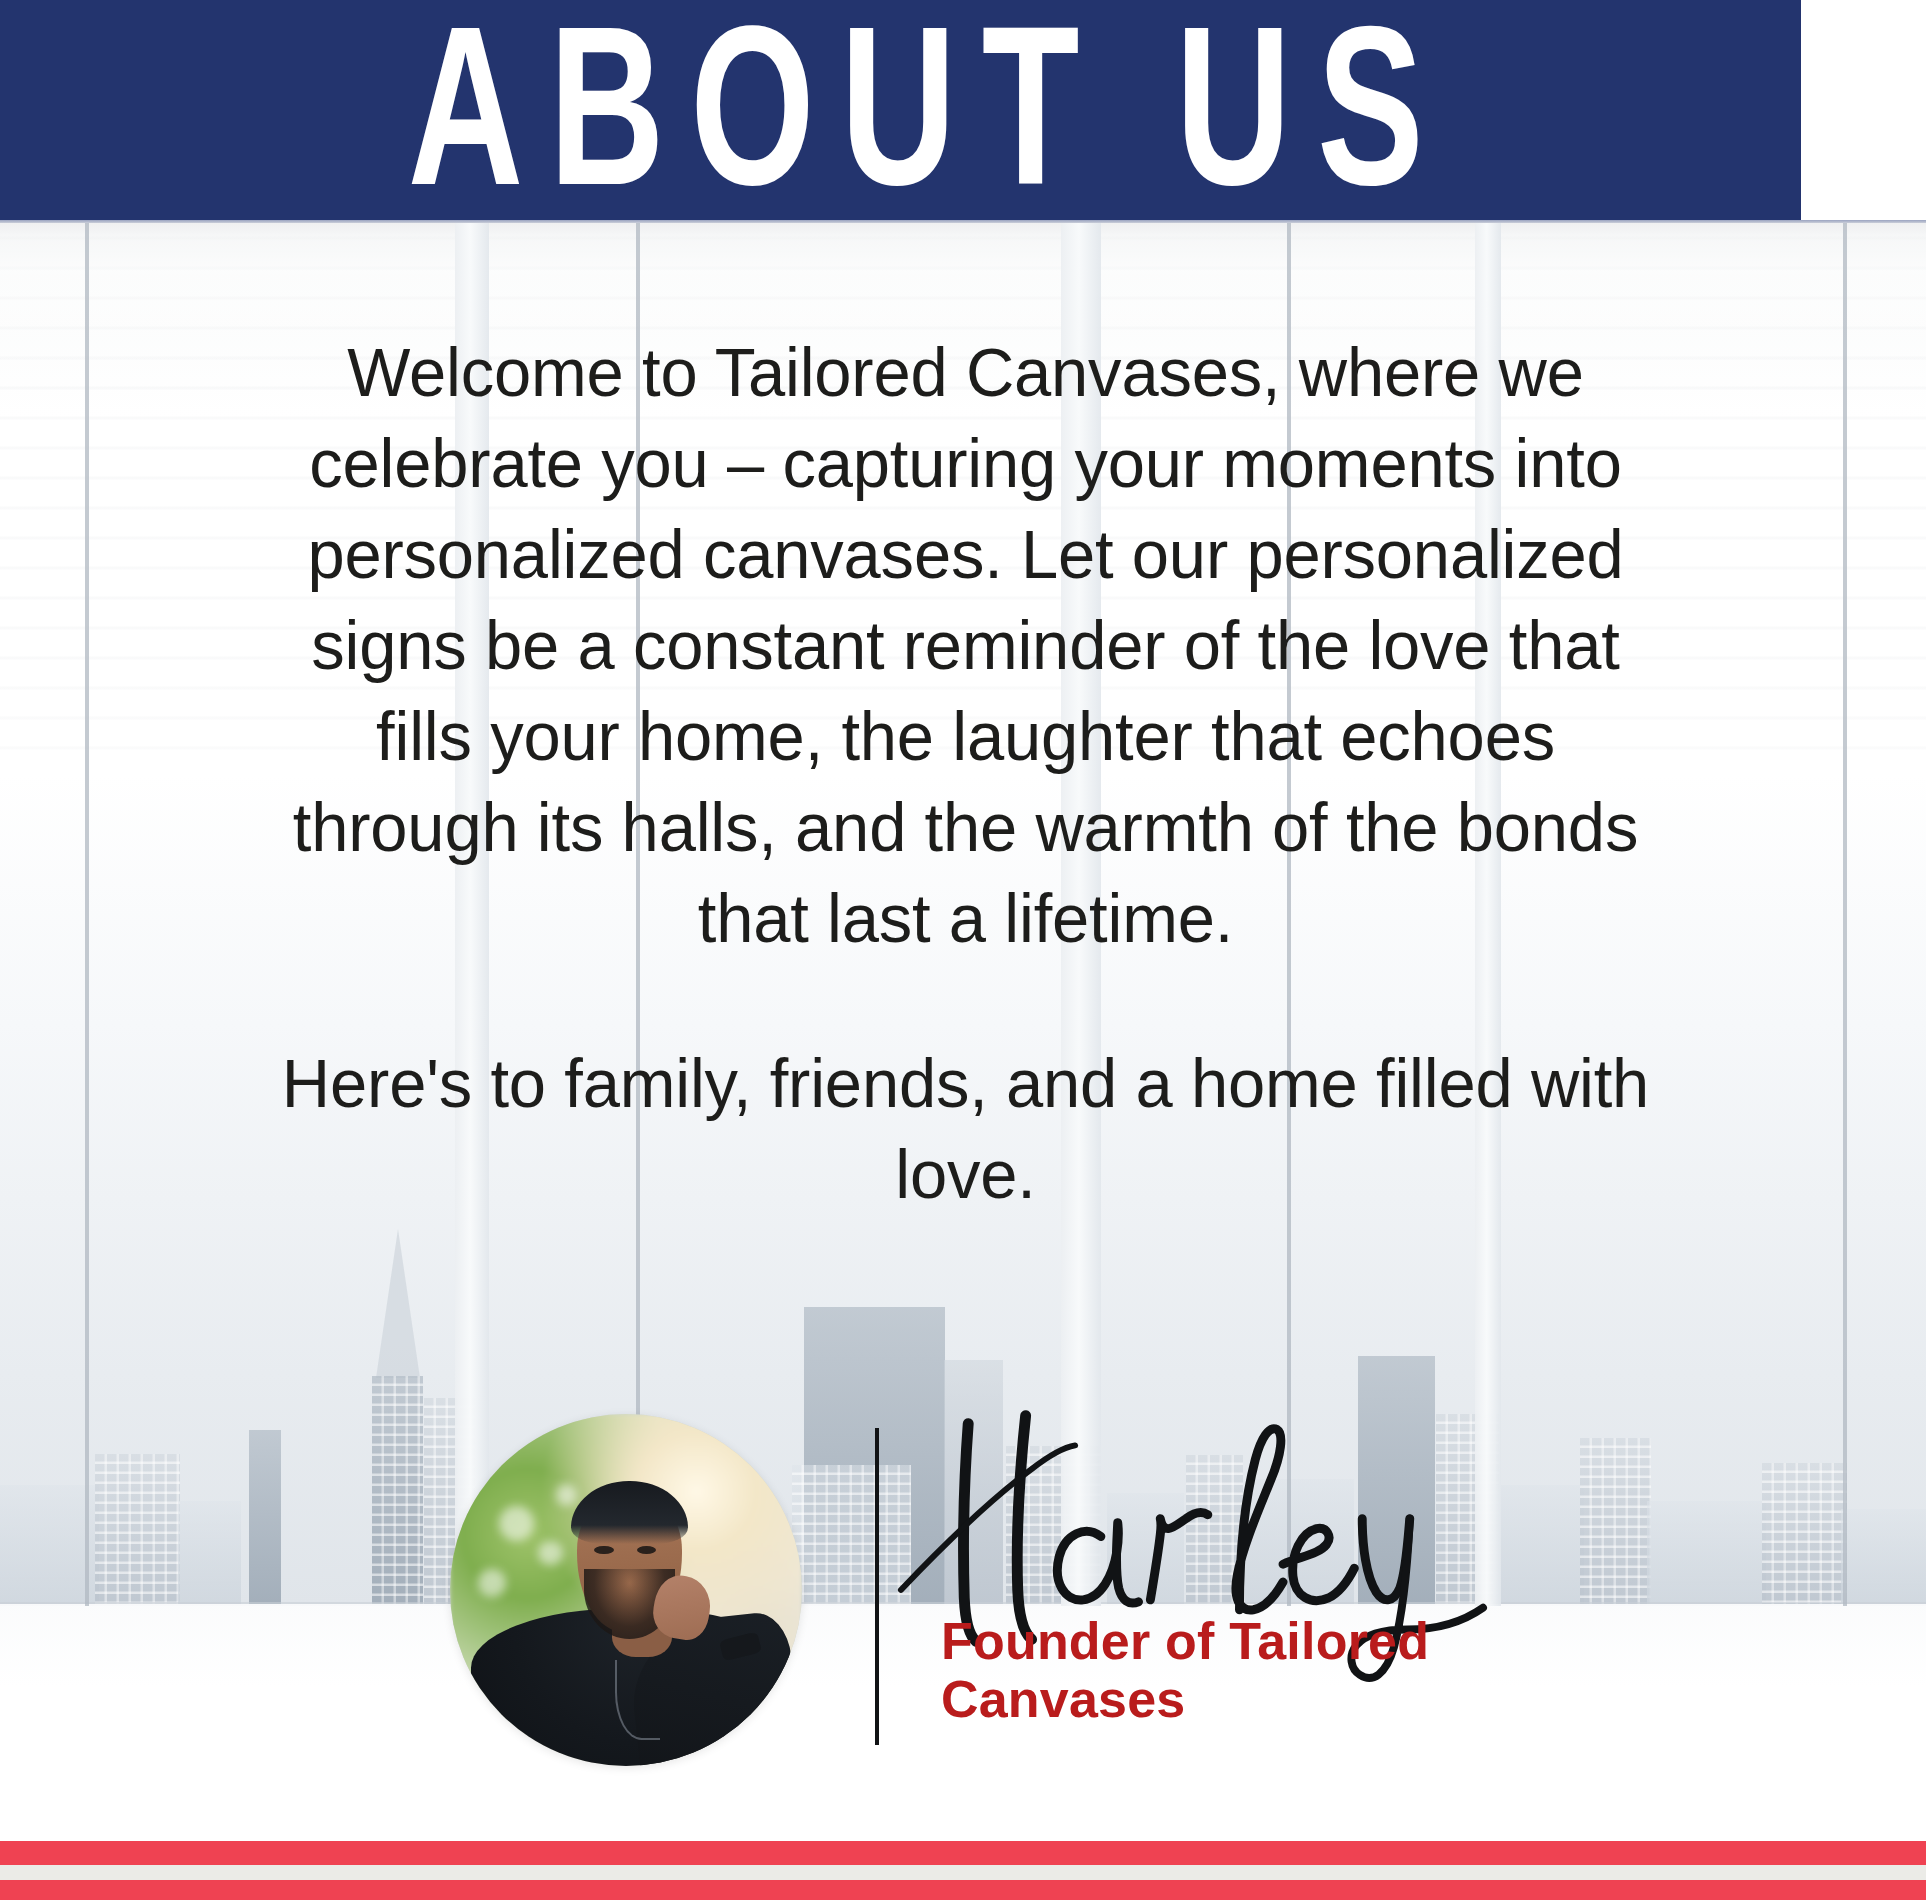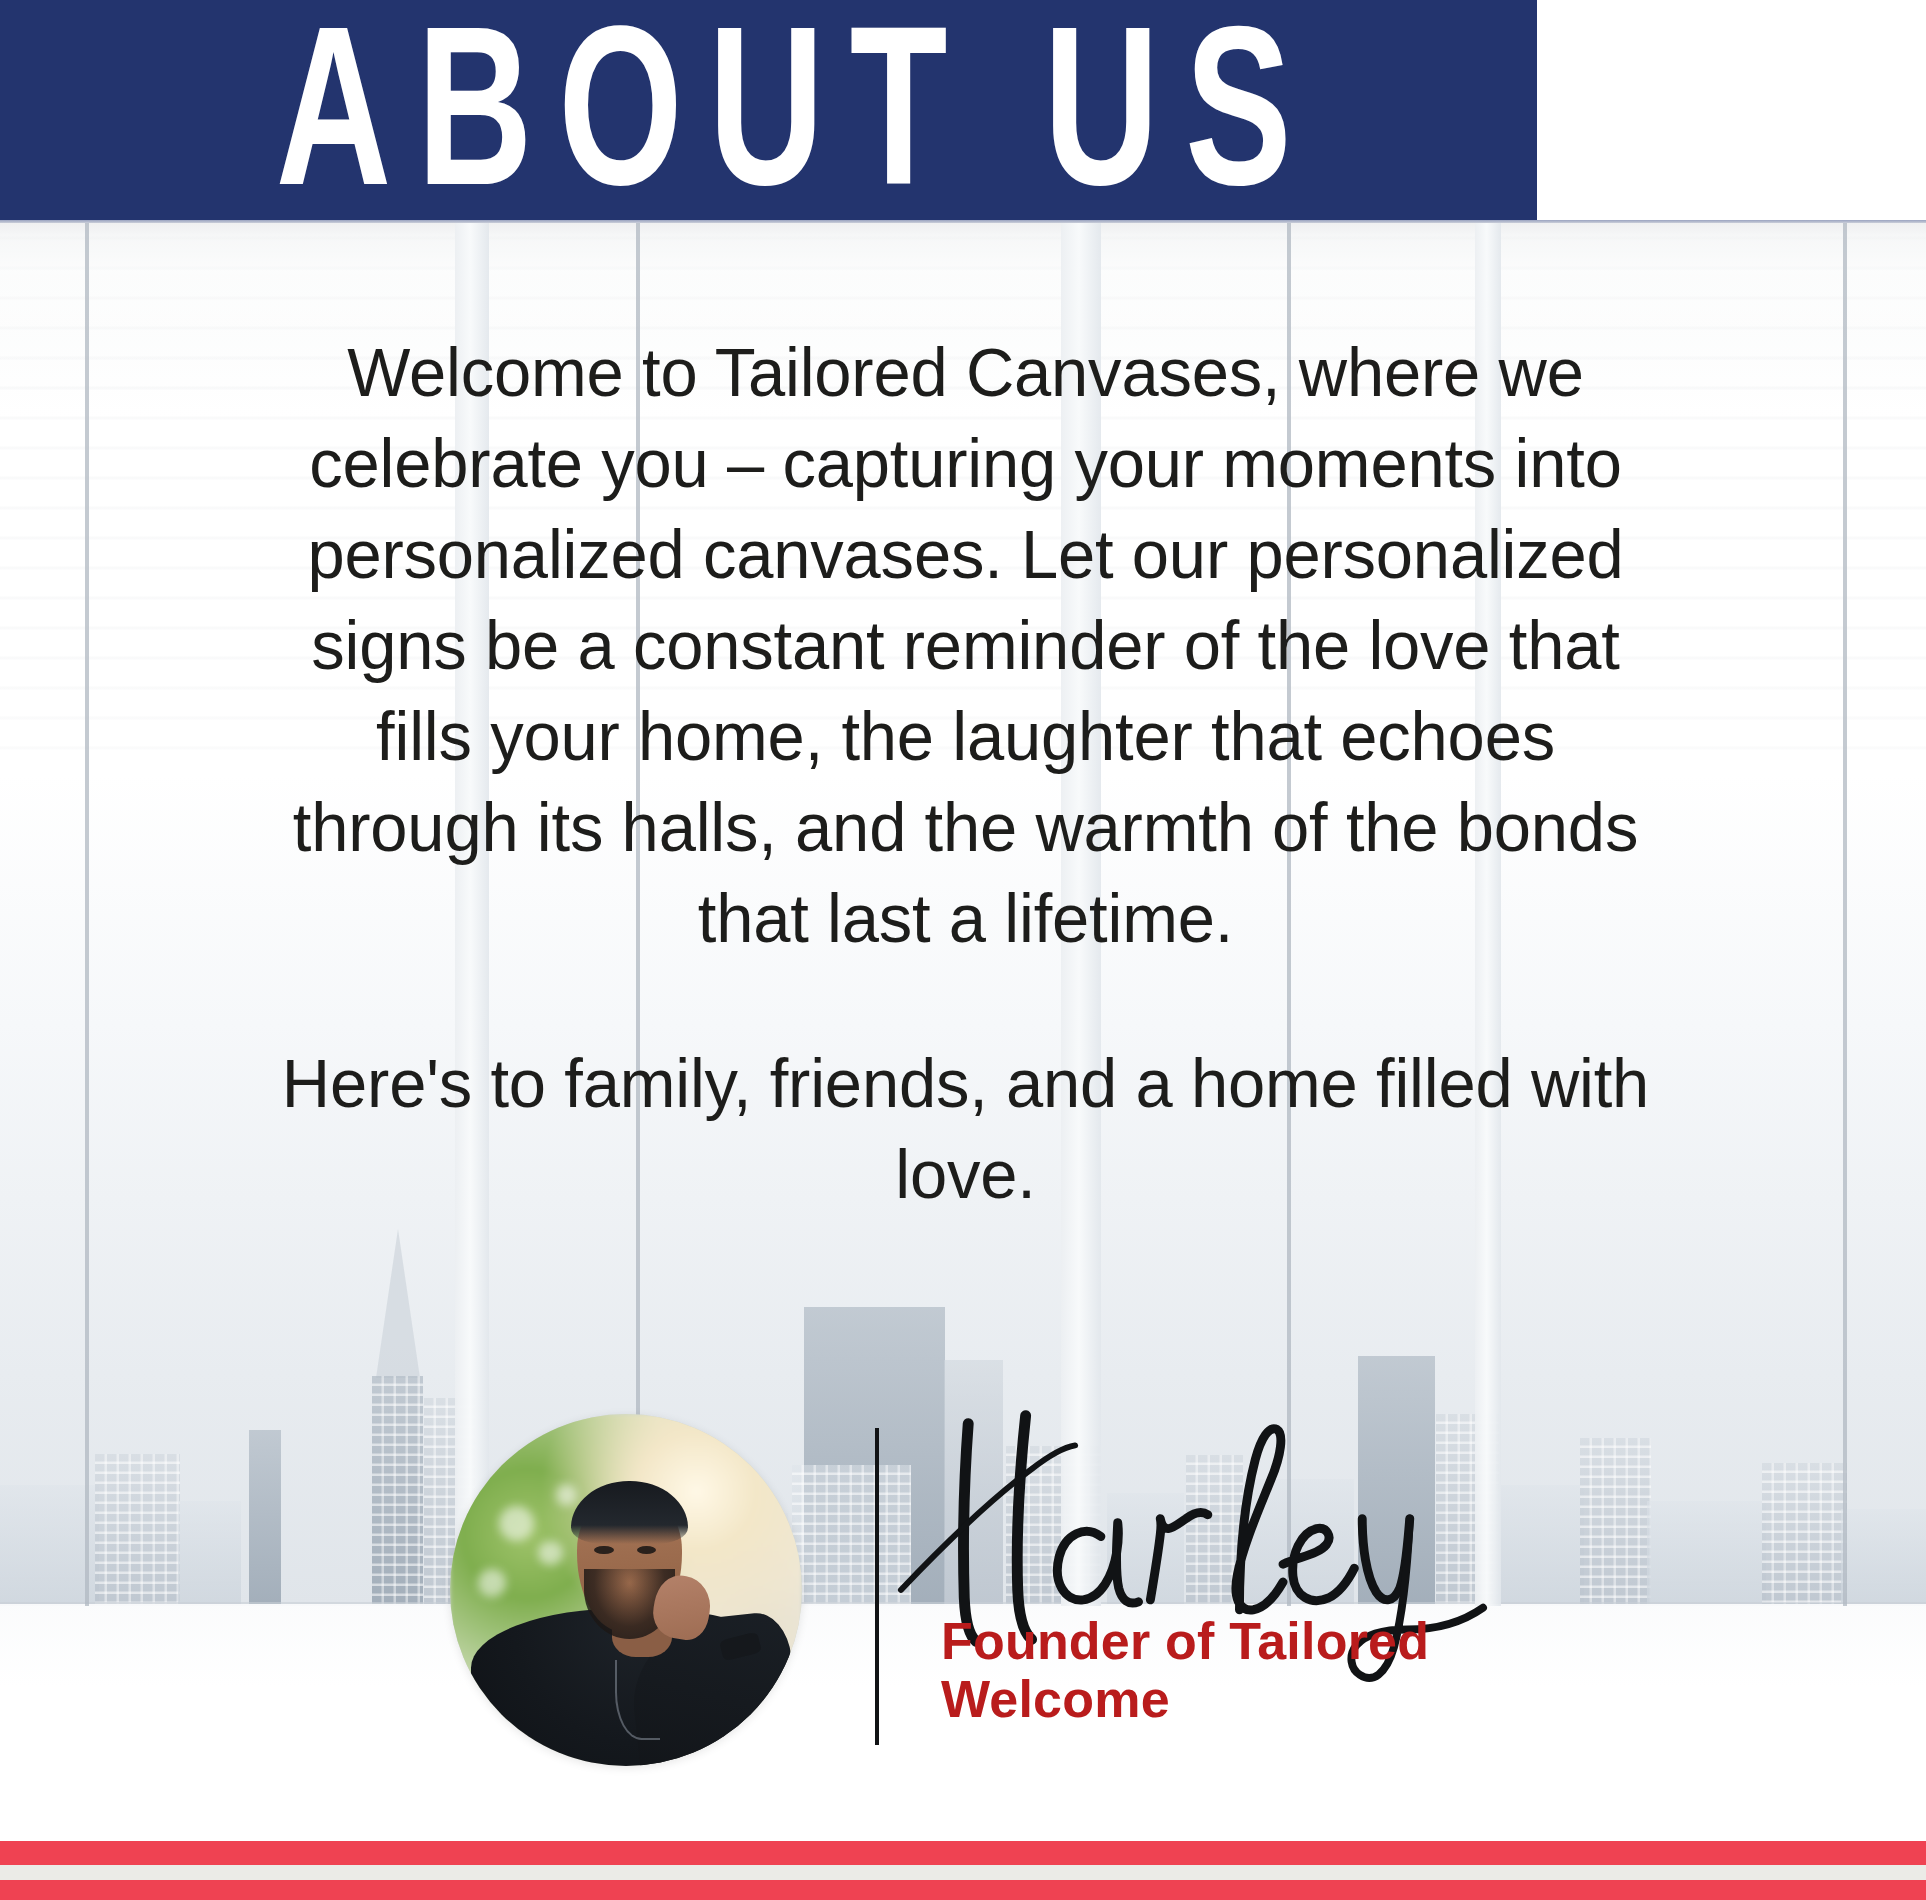--- a/index.html
+++ b/index.html
@@ -91,21 +91,21 @@
   }
   .mullion.thin { background: rgba(176,184,193,0.75); }
   .mullion.wide {
     background: linear-gradient(90deg, rgba(236,239,242,0.95) 0%, rgba(248,250,251,0.98) 45%, rgba(226,231,236,0.9) 100%);
   }
 
   
   .header {
     position: absolute;
     left: 0; top: 0;
-    width: 1537px; height: 220px;
+    width: 1801px; height: 220px;
     background: #23346E;
     overflow: hidden;
   }
   .header-title {
     position: absolute;
     left: 0; right: 0; top: 50%;
     transform: translateY(-52%);
     text-align: center;
     color: #ffffff;
     font-family: "Liberation Sans Narrow", "Liberation Sans", sans-serif;
@@ -381,21 +381,21 @@
 
         <path d="M476 134 C 476 162, 480 192, 490 208 C 498 220, 508 218, 514 204 C 520 188, 522 158, 524 134" stroke-width="9"></path>
         <path d="M524 134 C 522 178, 518 226, 508 264 C 500 292, 486 300, 474 292 C 464 286, 462 272, 470 262
                  C 480 250, 500 246, 522 246 C 552 246, 578 238, 598 224" stroke-width="8"></path>
       </g>
     </svg>
   </div>
 
   <div class="founder">
     <div>Founder of Tailored</div>
-    <div>Welcome</div>
+    <div>Canvases</div>
   </div>
 
   <div class="stripe stripe-top"></div>
   <div class="stripe-gap"></div>
   <div class="stripe stripe-bottom"></div>
 
 </div>
 
 
 </body></html>

